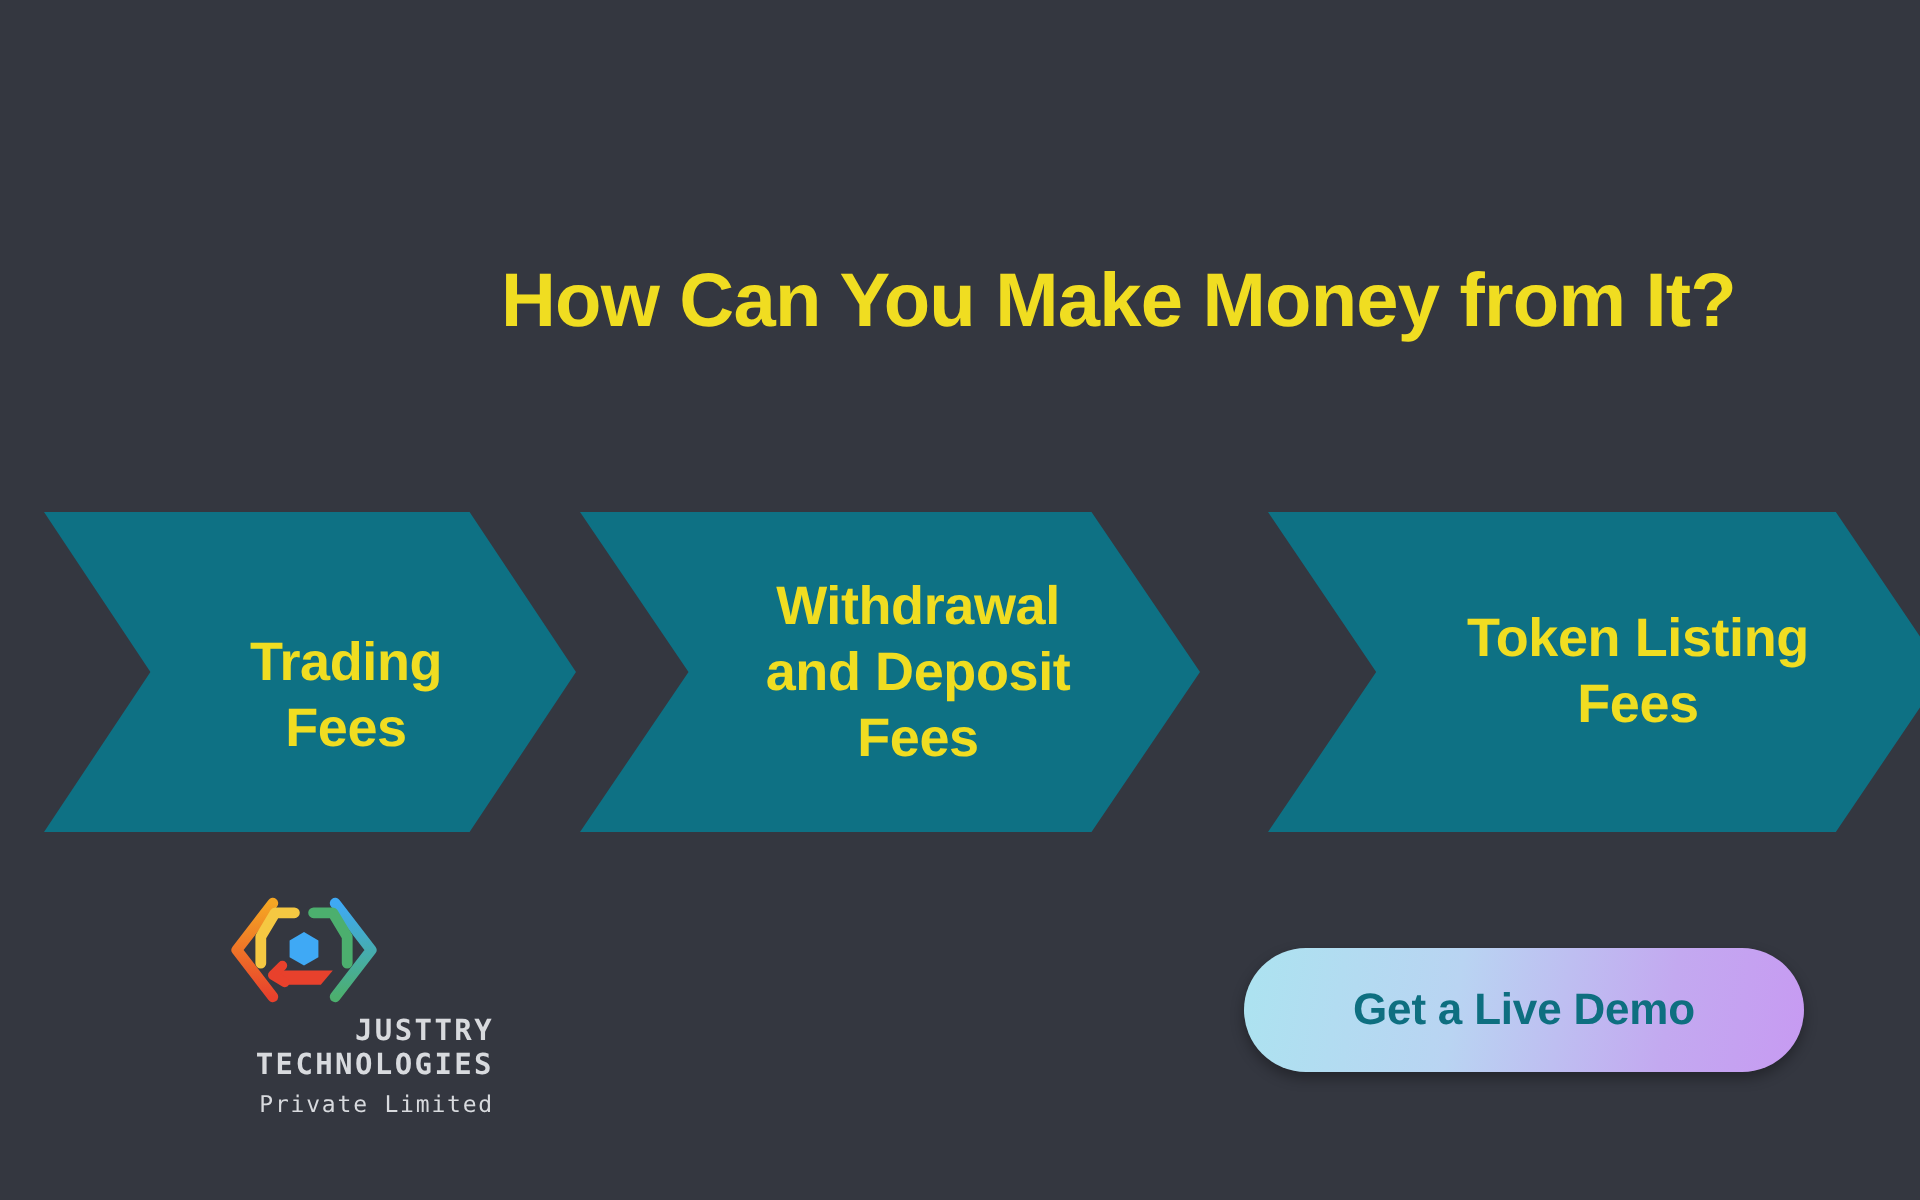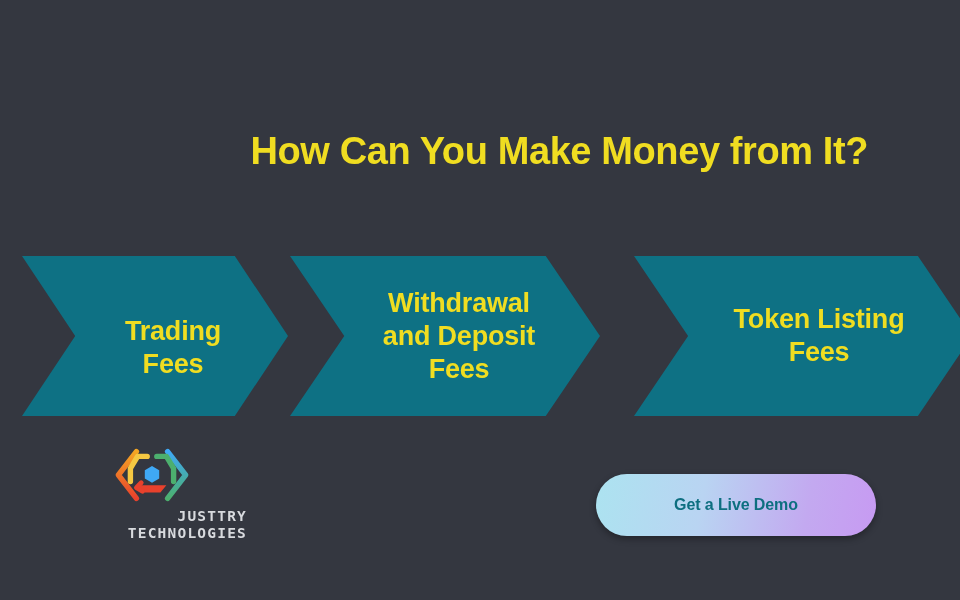--- a/index.html
+++ b/index.html
@@ -107,30 +107,30 @@
     font-size: 11.5px;
     letter-spacing: 0.9px;
     line-height: 15px;
     margin-top: 3px;
     font-family: "DejaVu Sans Mono", monospace;
   }
 
   
   .cta-button {
     position: absolute;
-    left: 596px;
+    left: 622px;
     top: 474px;
     width: 280px;
     height: 62px;
     border: none;
     border-radius: 31px;
     background: linear-gradient(100deg, #ACE3F0 0%, #B9D4F2 38%, #C3A9F0 75%, #C79AF2 100%);
     color: #0E6F80;
     font-family: "Liberation Sans", sans-serif;
-    font-size: 16px;
+    font-size: 22px;
     font-weight: bold;
     letter-spacing: -0.1px;
     cursor: pointer;
     box-shadow: 0 3px 7px rgba(0,0,0,0.33);
   }
 </style>
 </head>
 <body>
 
 <h1 class="slide-title">How Can You Make Money from It?</h1>
@@ -177,15 +177,16 @@
 
     <path d="M78,14 L94,14 L106,34 L106,56" fill="none" stroke="#4CAF6E" stroke-width="9" stroke-linecap="round" stroke-linejoin="round"></path>
 
     <path d="M46,62 L94,62 L84,74 L56,74 Z" fill="#E8412C"></path>
     <path d="M52,58 L44,66 L54,72" fill="none" stroke="#E8412C" stroke-width="8" stroke-linecap="round" stroke-linejoin="round"></path>
 
     <polygon points="70,30 82,37 82,51 70,58 58,51 58,37" fill="#3FA9F5"></polygon>
   </svg>
 
   <div class="logo-name">JUSTTRY TECHNOLOGIES</div>
+  <div class="logo-sub">Private Limited</div>
 </div>
 
 <button class="cta-button">Get a Live Demo</button>
 
 </body></html>

